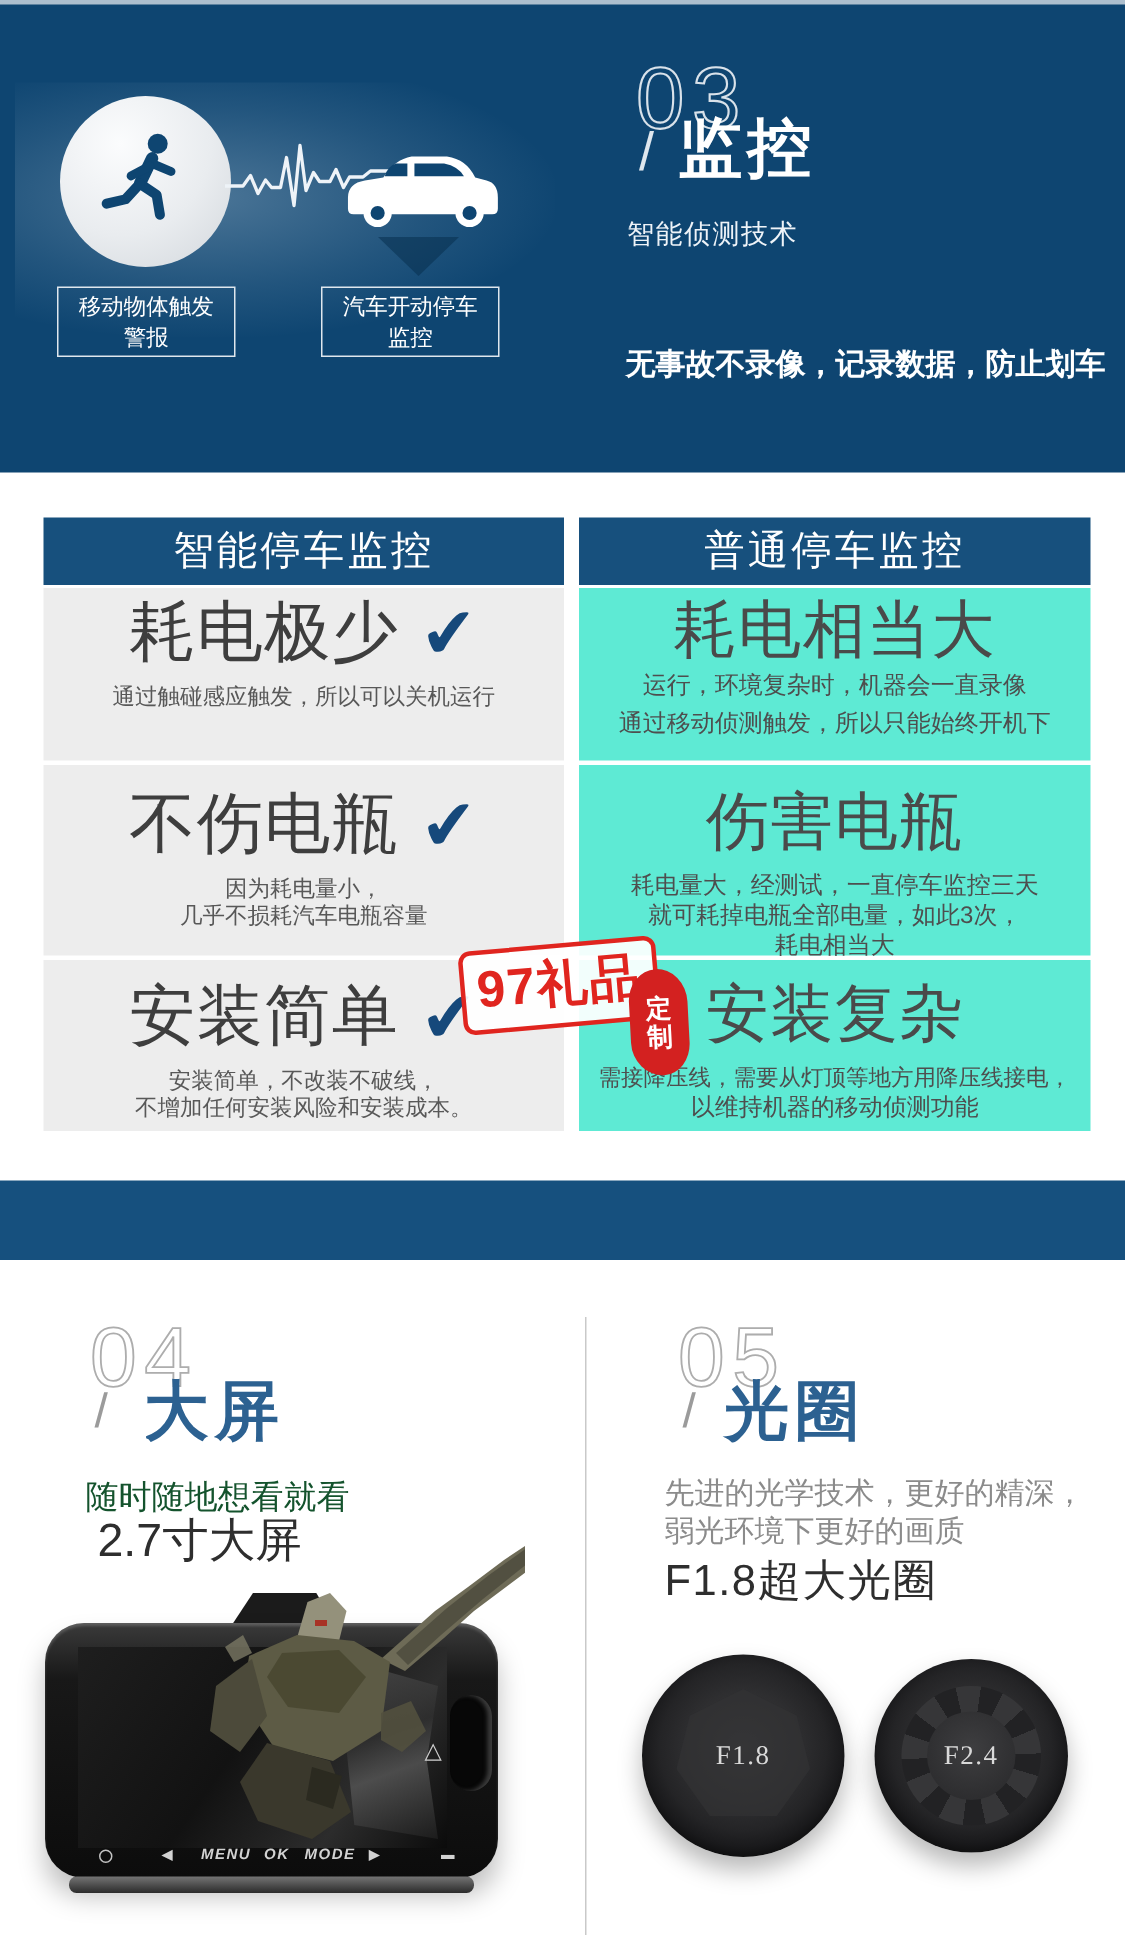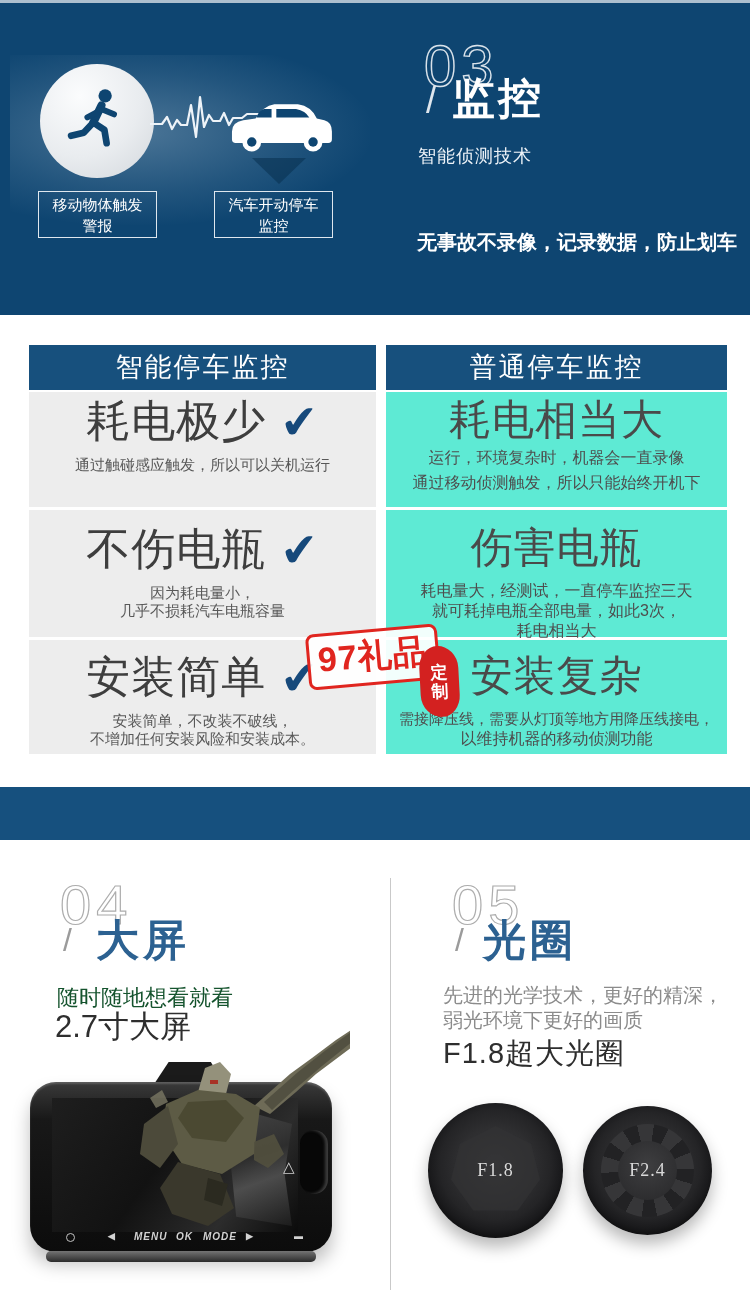--- a/index.html
+++ b/index.html
@@ -63,21 +63,21 @@
 
   
   .band { position:absolute; left:0; top:787px; width:750px; height:53px; background:#16507E; }
 
   
   .divider { position:absolute; left:390px; top:878px; width:1px; height:412px; background:#c9c9c9; }
   .num04 { position:absolute; left:60px; top:872px; font-size:56px; -webkit-text-stroke:1.2px #adadad; }
   .slash04 { position:absolute; left:63px; top:922px; font-size:32px; font-weight:200; color:#9b9b9b; }
   .title04 { position:absolute; left:96px; top:912px; font-size:43px; font-weight:700; color:#2C6191; letter-spacing:4px; }
   .cap04 { position:absolute; left:57px; top:983px; font-size:22px; color:#14532d; }
-  .head04 { position:absolute; left:55px; top:1006px; font-size:31px; color:#2e2e2e;text-align:right; }
+  .head04 { position:absolute; left:65px; top:1006px; font-size:31px; color:#2e2e2e;text-align:right; }
   .num05 { position:absolute; left:452px; top:872px; font-size:56px; -webkit-text-stroke:1.2px #adadad; }
   .slash05 { position:absolute; left:455px; top:922px; font-size:32px; font-weight:200; color:#9b9b9b; }
   .title05 { position:absolute; left:483px; top:912px; font-size:43px; font-weight:700; color:#2C6191; letter-spacing:4px; }
   .cap05a { position:absolute; left:443px; top:982px; font-size:20px; color:#8b8b8b; }
   .cap05b { position:absolute; left:443px; top:1007px; font-size:20px; color:#8b8b8b; }
   .head05 { position:absolute; left:443px; top:1034px; font-size:29px; color:#2e2e2e; letter-spacing:1px; }
 
   
   .device-mount { position:absolute; left:144px; top:1062px; width:88px; height:24px; background:#1b1b1b;
     clip-path:polygon(10% 100%, 28% 0, 76% 0, 92% 100%); }

